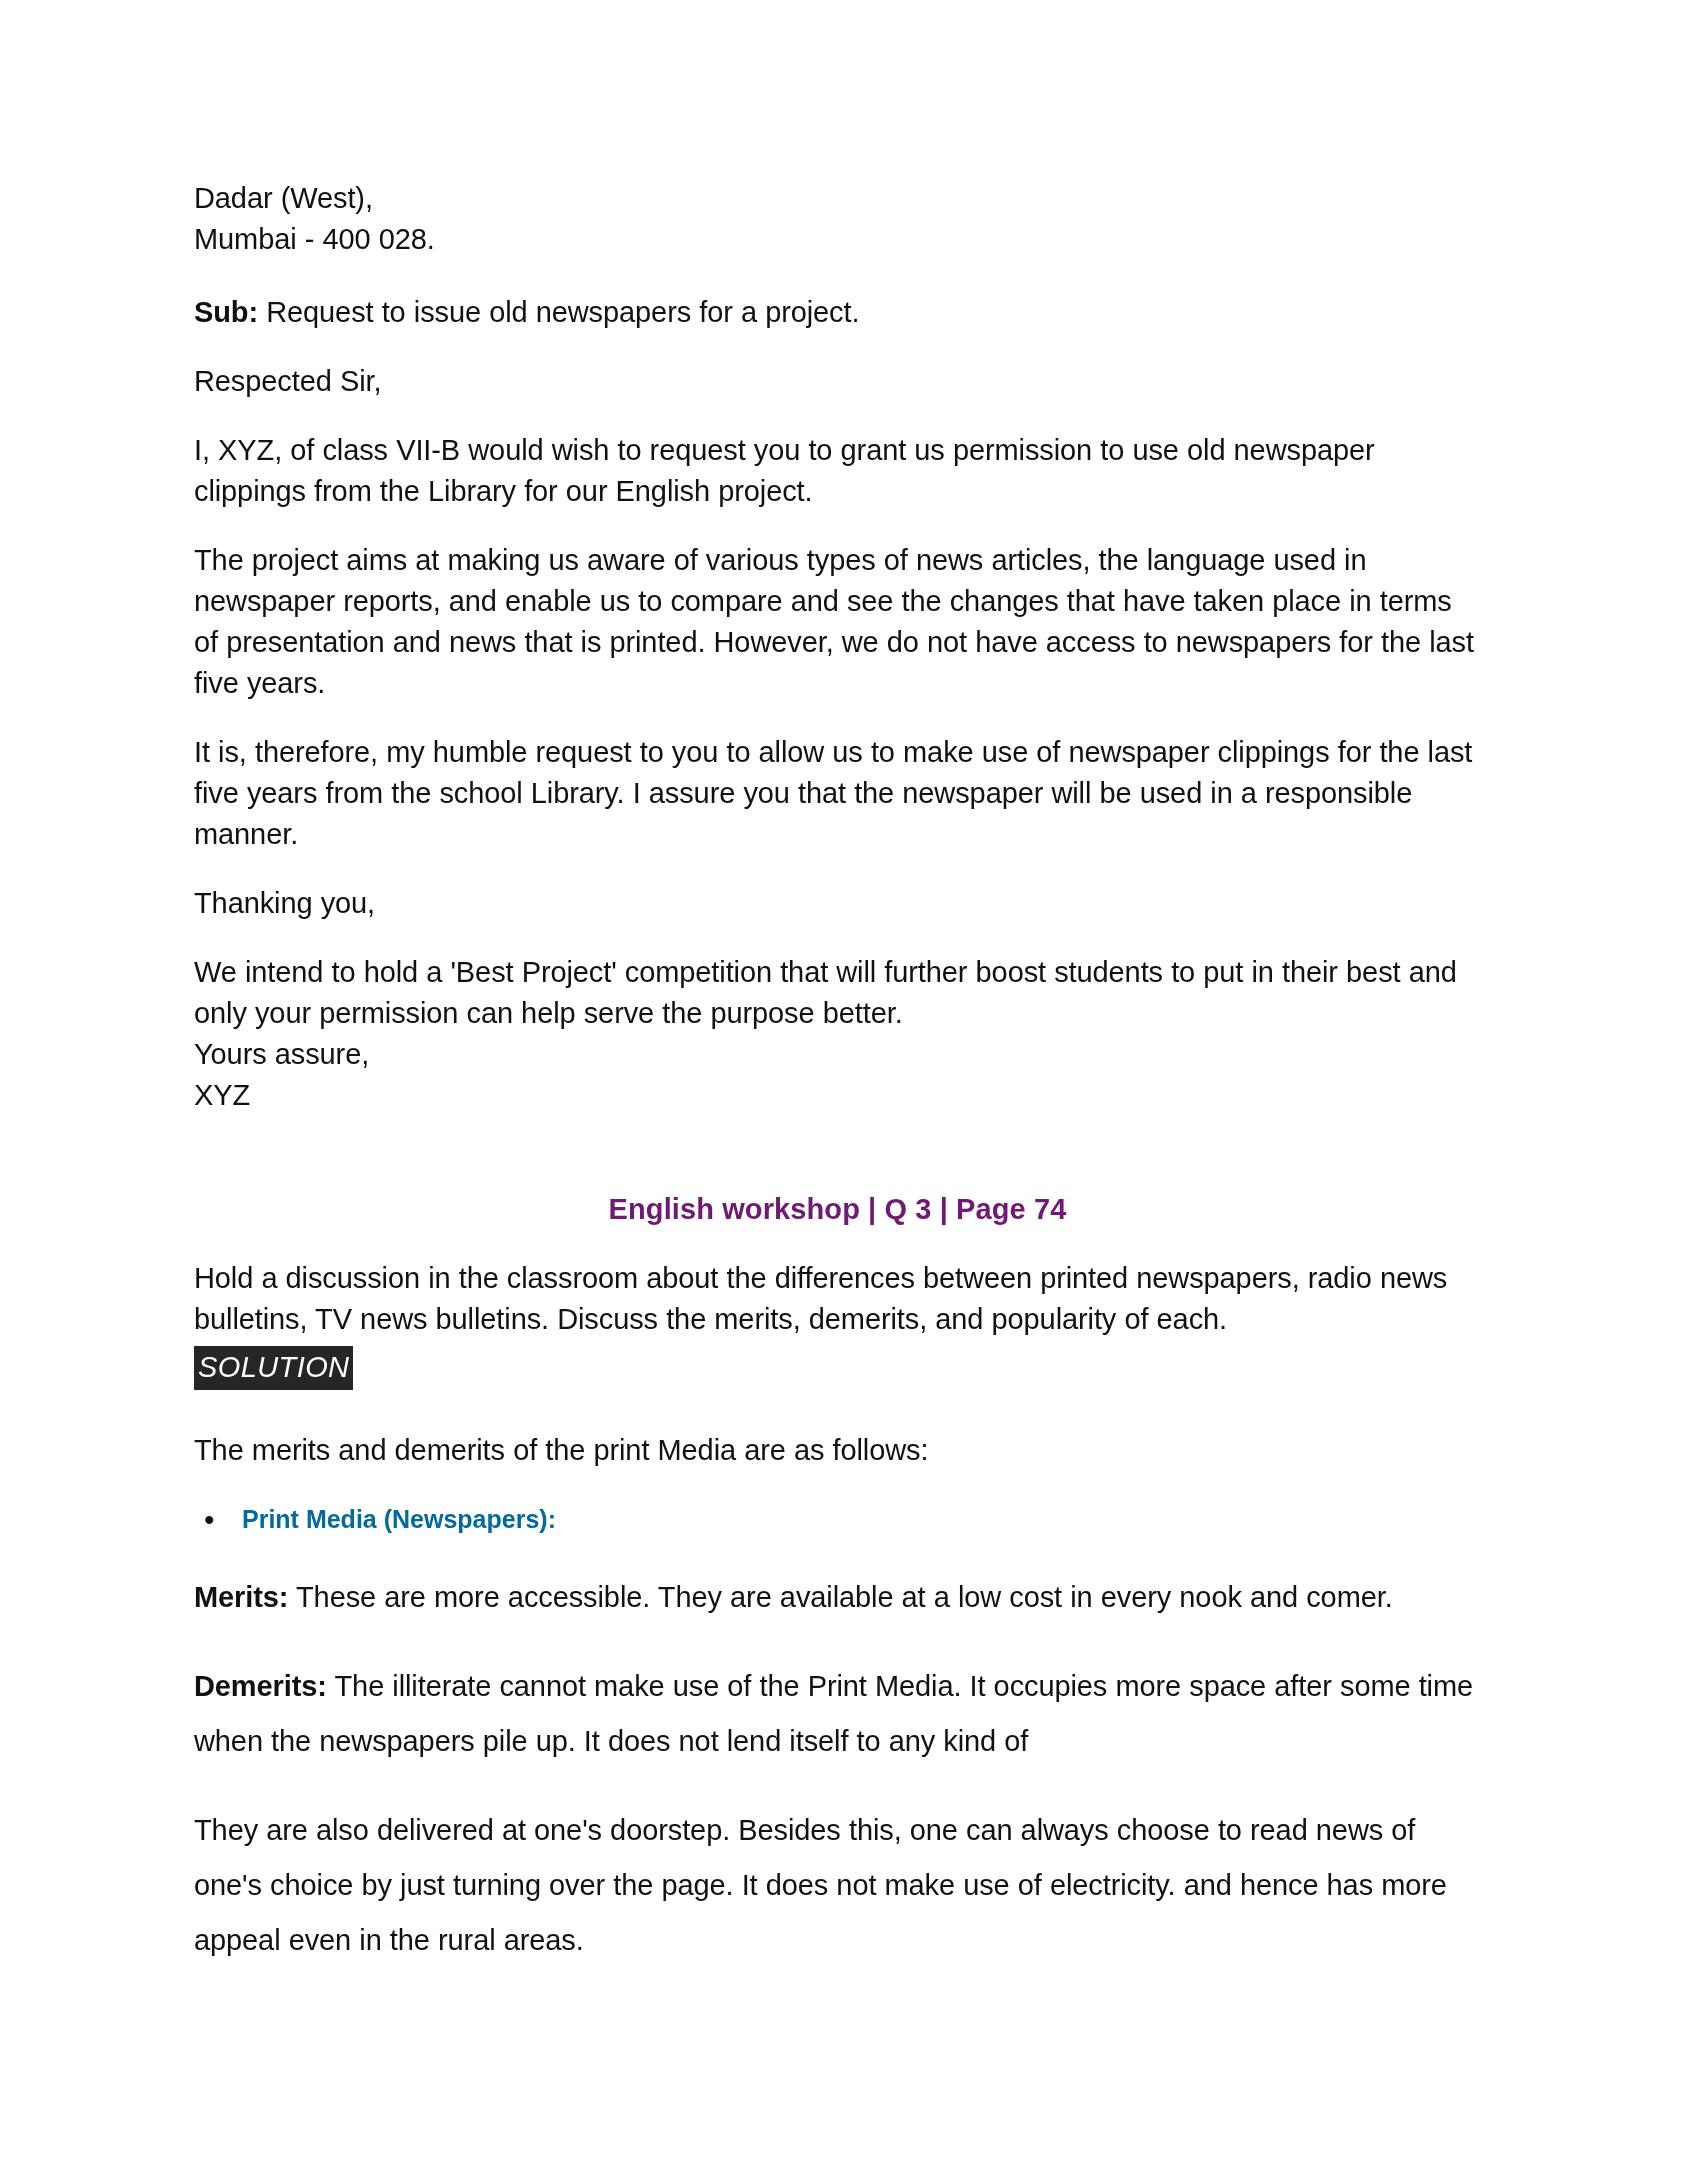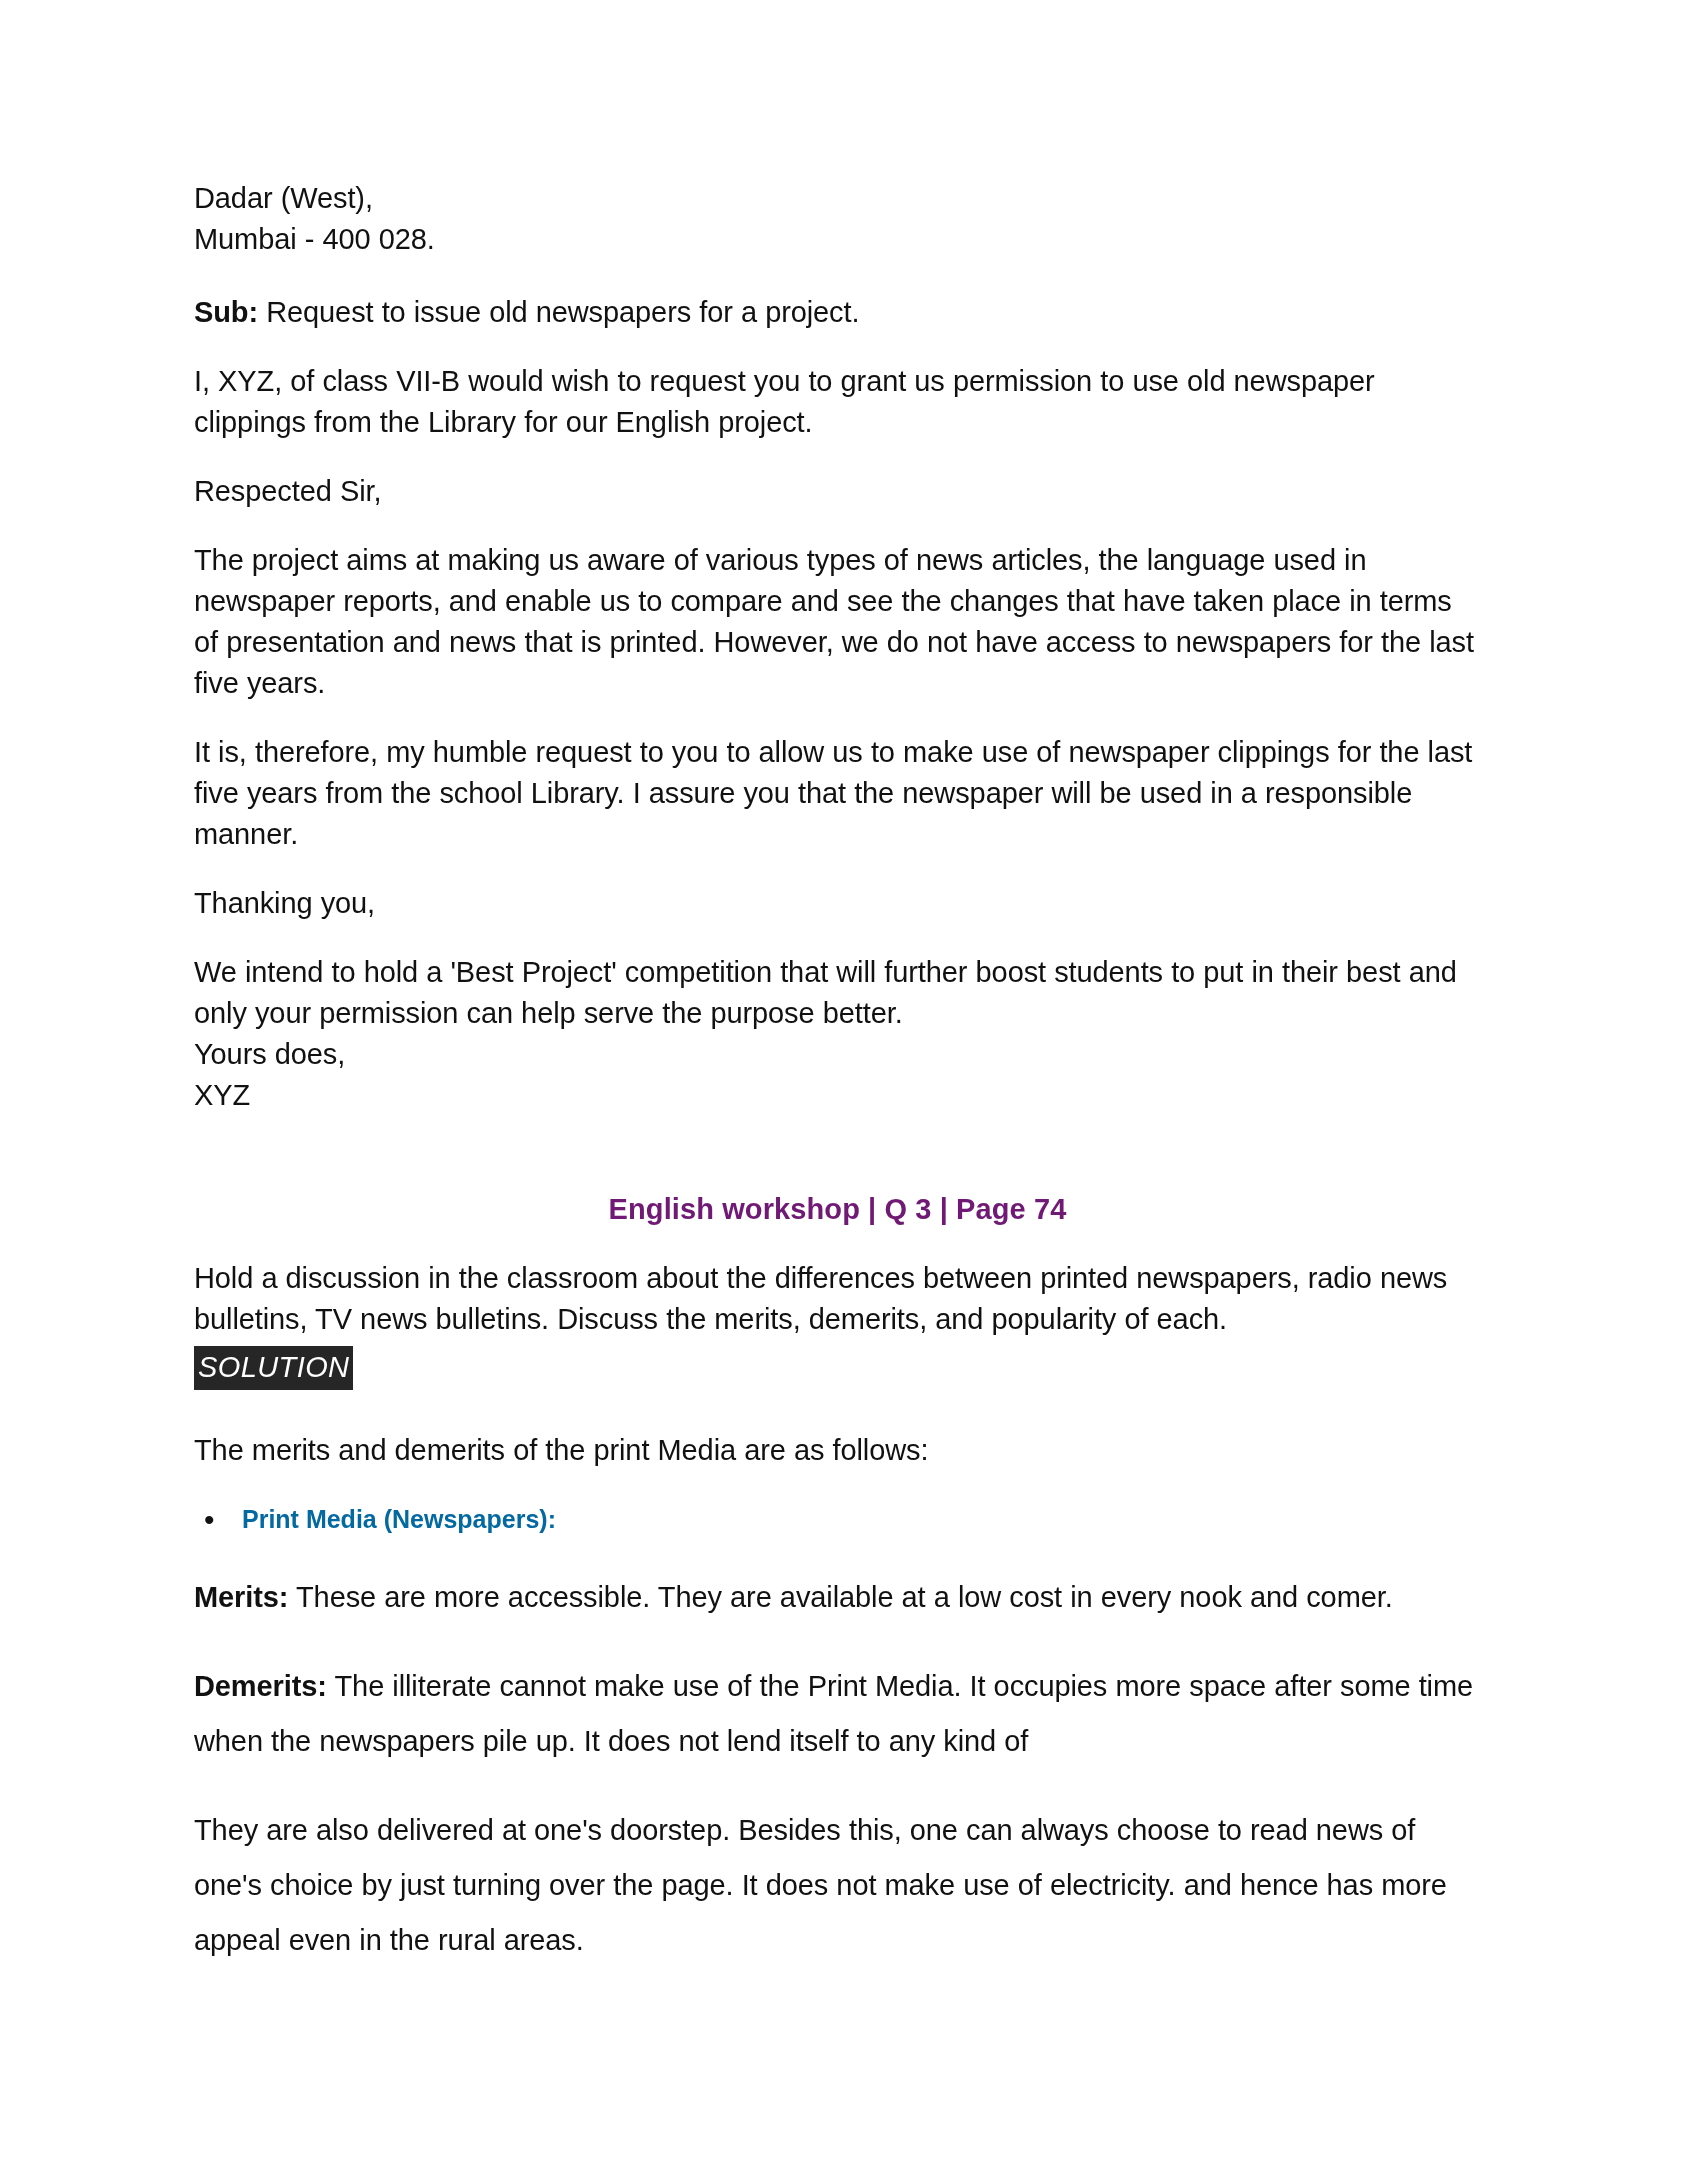--- a/index.html
+++ b/index.html
@@ -109,31 +109,31 @@
 
     <p class="para addr">
       <span>Dadar (West),</span><br>
       <span>Mumbai - 400 028.</span>
     </p>
 
     <p class="para">
       <span class="lbl-bold">Sub:</span><span> Request to issue old newspapers for a project.</span>
     </p>
 
+    <p class="para">Respected Sir,</p>
+
     <p class="para">I, XYZ, of class VII-B would wish to request you to grant us permission to use old newspaper clippings from the Library for our English project.</p>
-
-    <p class="para">Respected Sir,</p>
     <p class="para">The project aims at making us aware of various types of news articles, the language used in newspaper reports, and enable us to compare and see the changes that have taken place in terms of presentation and news that is printed. However, we do not have access to newspapers for the last five years.</p>
     <p class="para">It is, therefore, my humble request to you to allow us to make use of newspaper clippings for the last five years from the school Library. I assure you that the newspaper will be used in a responsible manner.</p>
 
     <p class="para">Thanking you,</p>
     <p class="para tight">We intend to hold a 'Best Project' competition that will further boost students to put in their best and only your permission can help serve the purpose better.</p>
 
     <p class="para">
-      <span>Yours does,</span><br>
+      <span>Yours assure,</span><br>
       <span>XYZ</span>
     </p>
 
     <div class="spacer-lg"></div>
 
     <p class="section-heading">English workshop | Q 3 | Page 74</p>
 
     <p class="para tight">Hold a discussion in the classroom about the differences between printed newspapers, radio news bulletins, TV news bulletins. Discuss the merits, demerits, and popularity of each.</p>
 
     <div class="solution-wrap">

